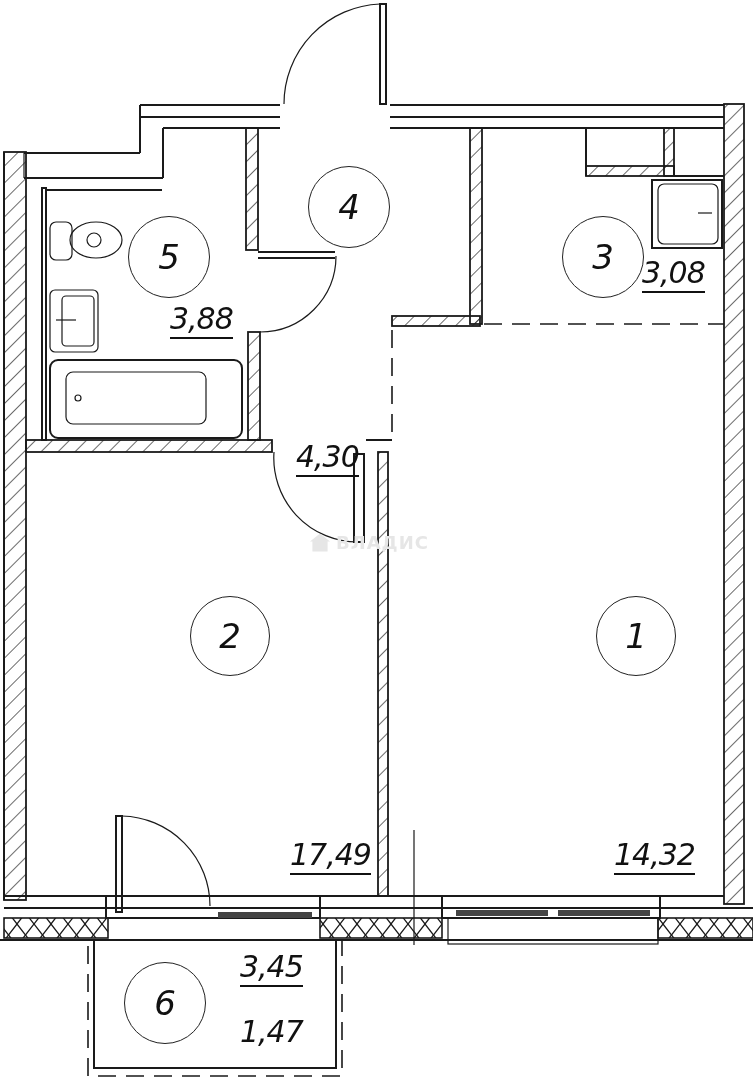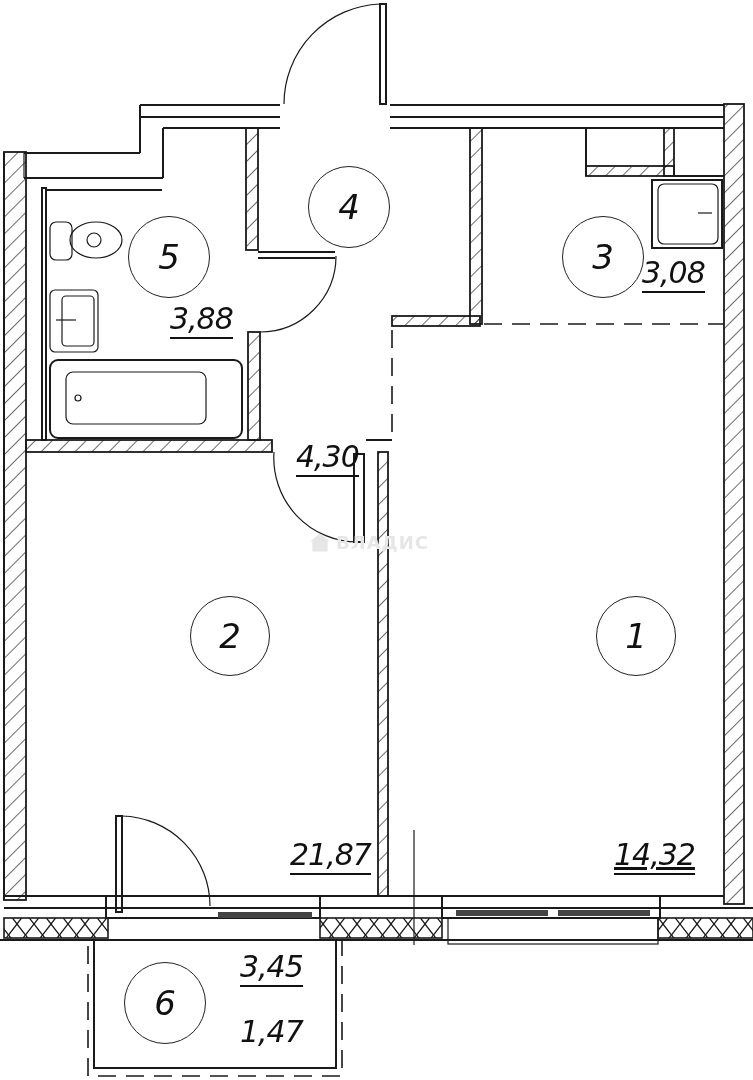--- a/index.html
+++ b/index.html
@@ -147,22 +147,22 @@
   </g>
 </svg>
 
 <div class="room-circle" style="left:596px;top:596px;width:80px;height:80px;">1</div>
 <div class="room-circle" style="left:190px;top:596px;width:80px;height:80px;">2</div>
 <div class="room-circle" style="left:562px;top:216px;width:82px;height:82px;">3</div>
 <div class="room-circle" style="left:308px;top:166px;width:82px;height:82px;">4</div>
 <div class="room-circle" style="left:128px;top:216px;width:82px;height:82px;">5</div>
 <div class="room-circle" style="left:124px;top:962px;width:82px;height:82px;">6</div>
 
-<div class="area u" style="left:614px;top:838px;text-decoration:underline;">14,32</div>
-<div class="area u" style="left:290px;top:838px;">21,87</div>
+<div class="area u" style="left:614px;top:838px;">14,32</div>
+<div class="area u" style="left:290px;top:838px;">17,49</div>
 <div class="area u" style="left:642px;top:256px;">3,08</div>
 <div class="area u" style="left:296px;top:400px;margin-top:40px;">4,30</div>
 <div class="area u" style="left:170px;top:302px;">3,88</div>
 <div class="area u" style="left:240px;top:950px;">3,45</div>
 <div class="area" style="left:240px;top:1014px;">1,47</div>
 
 <div class="watermark">
   <span class="wm-icon"></span>
   <span>ВЛАДИС</span>
 </div>

